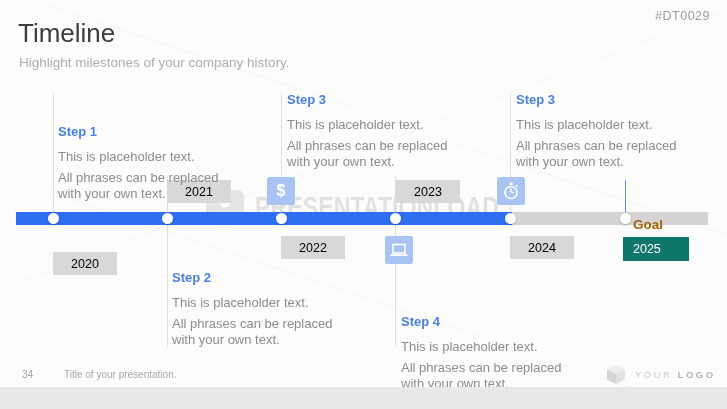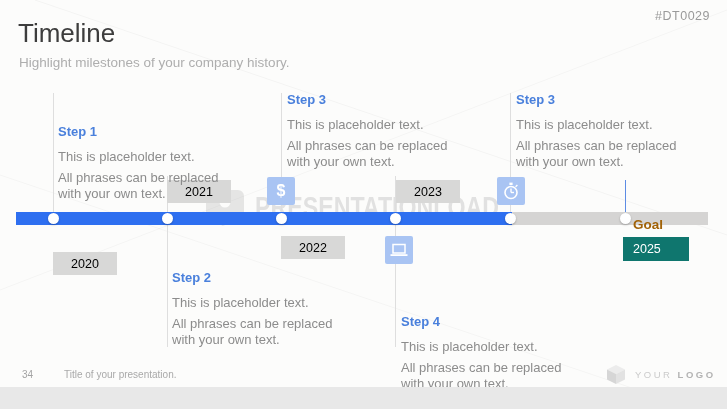--- a/index.html
+++ b/index.html
@@ -89,20 +89,21 @@
   <div class="marker" style="left:276px;"></div>
   <div class="marker" style="left:390px;"></div>
   <div class="marker" style="left:505px;"></div>
   <div class="marker" style="left:620px;"></div>
 
   <div class="year" style="left:167px;top:180px;">2021</div>
   <div class="year" style="left:396px;top:180px;">2023</div>
 
   <div class="year" style="left:53px;top:252px;">2020</div>
   <div class="year" style="left:281px;top:236px;">2022</div>
+  <div class="year" style="left:510px;top:236px;">2024</div>
   <div class="year final" style="left:623px;top:237px;">2025</div>
 
   <div class="tl-icon" style="left:267px;top:177px;">
     <span class="dollar-glyph">$</span>
   </div>
   <div class="tl-icon" style="left:497px;top:177px;">
     <svg width="22" height="22" viewBox="0 0 22 22">
       <circle cx="11" cy="12.5" r="6" fill="none" stroke="#ffffff" stroke-width="1.6"></circle>
       <line x1="11" y1="12.5" x2="11" y2="8.5" stroke="#ffffff" stroke-width="1.4"></line>
       <line x1="11" y1="12.5" x2="14" y2="12.5" stroke="#ffffff" stroke-width="1.4"></line>

